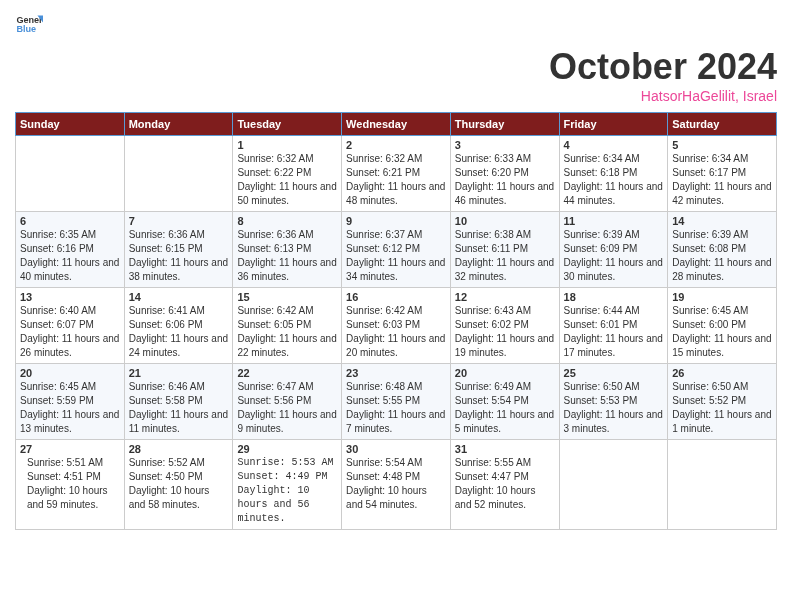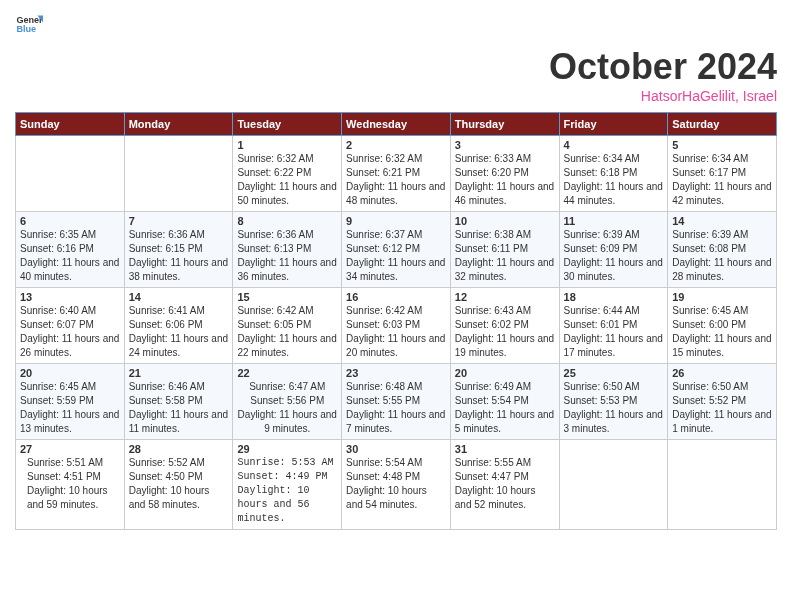--- a/index.html
+++ b/index.html
@@ -247,21 +247,21 @@
 Daylight: 11 hours and 13 minutes.</div>
           </td>
           <td>
             <span class="day-number">21</span>
             <div class="day-info" style="white-space: pre-line;">Sunrise: 6:46 AM
 Sunset: 5:58 PM
 Daylight: 11 hours and 11 minutes.</div>
           </td>
           <td>
             <span class="day-number">22</span>
-            <div class="day-info" style="white-space: pre-line; text-align: center;">Sunrise: 6:47 AM
+            <div class="day-info" style="white-space: pre-line;">Sunrise: 6:47 AM
 Sunset: 5:56 PM
 Daylight: 11 hours and 9 minutes.</div>
           </td>
           <td>
             <span class="day-number">23</span>
             <div class="day-info" style="white-space: pre-line;">Sunrise: 6:48 AM
 Sunset: 5:55 PM
 Daylight: 11 hours and 7 minutes.</div>
           </td>
           <td>

